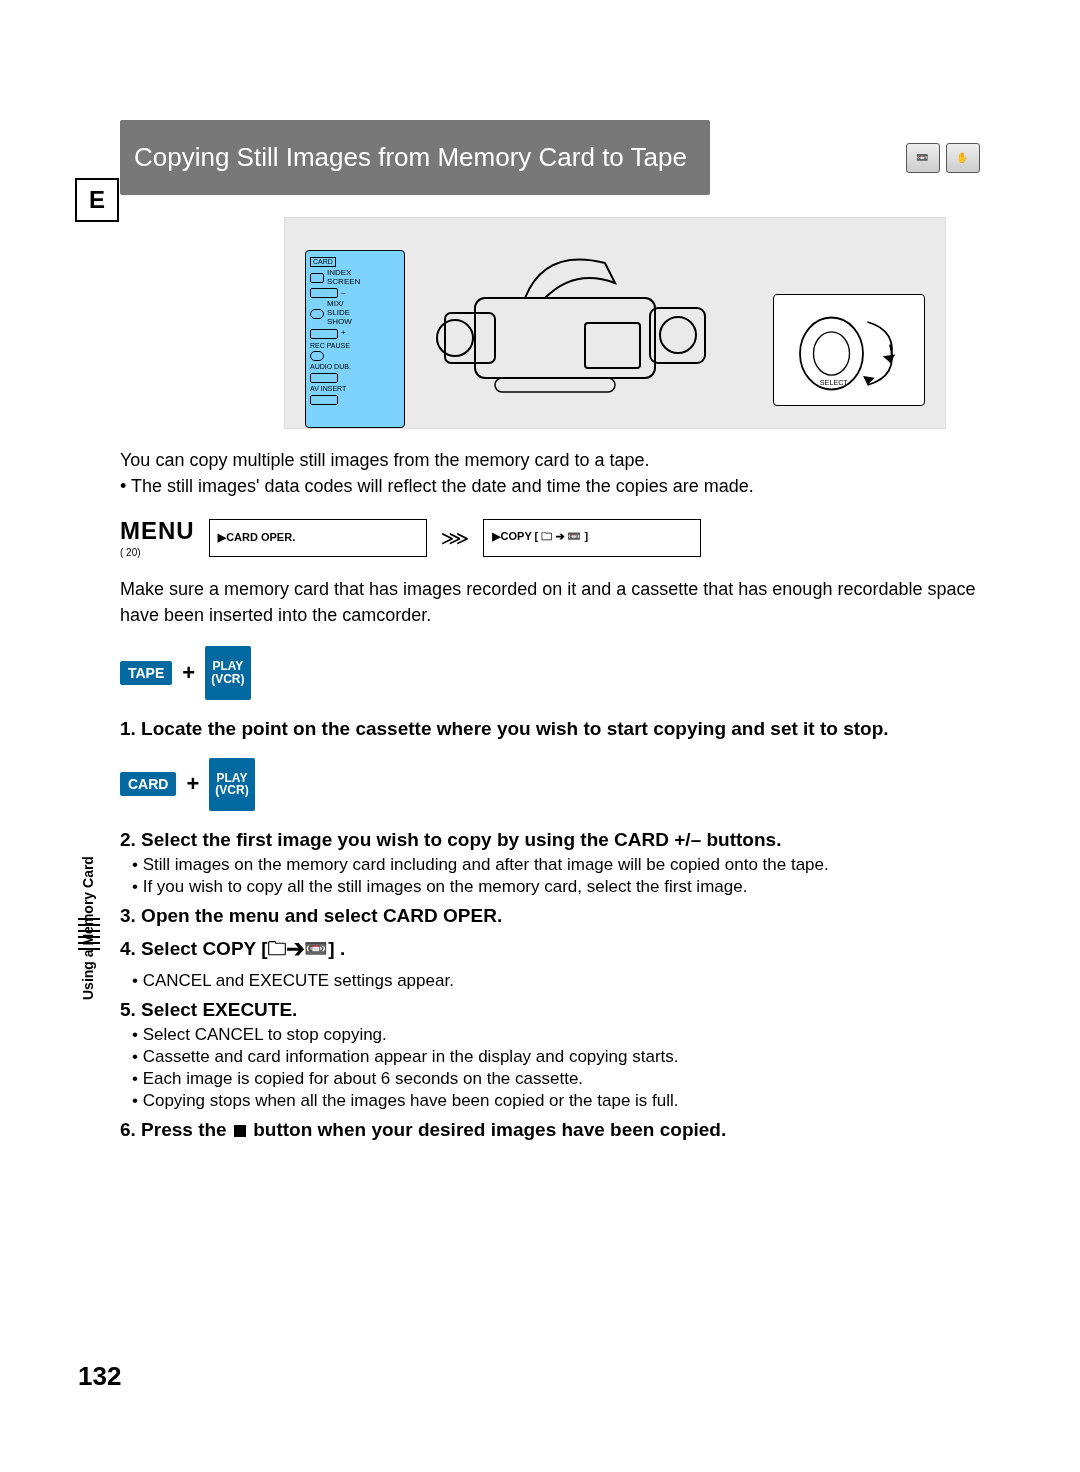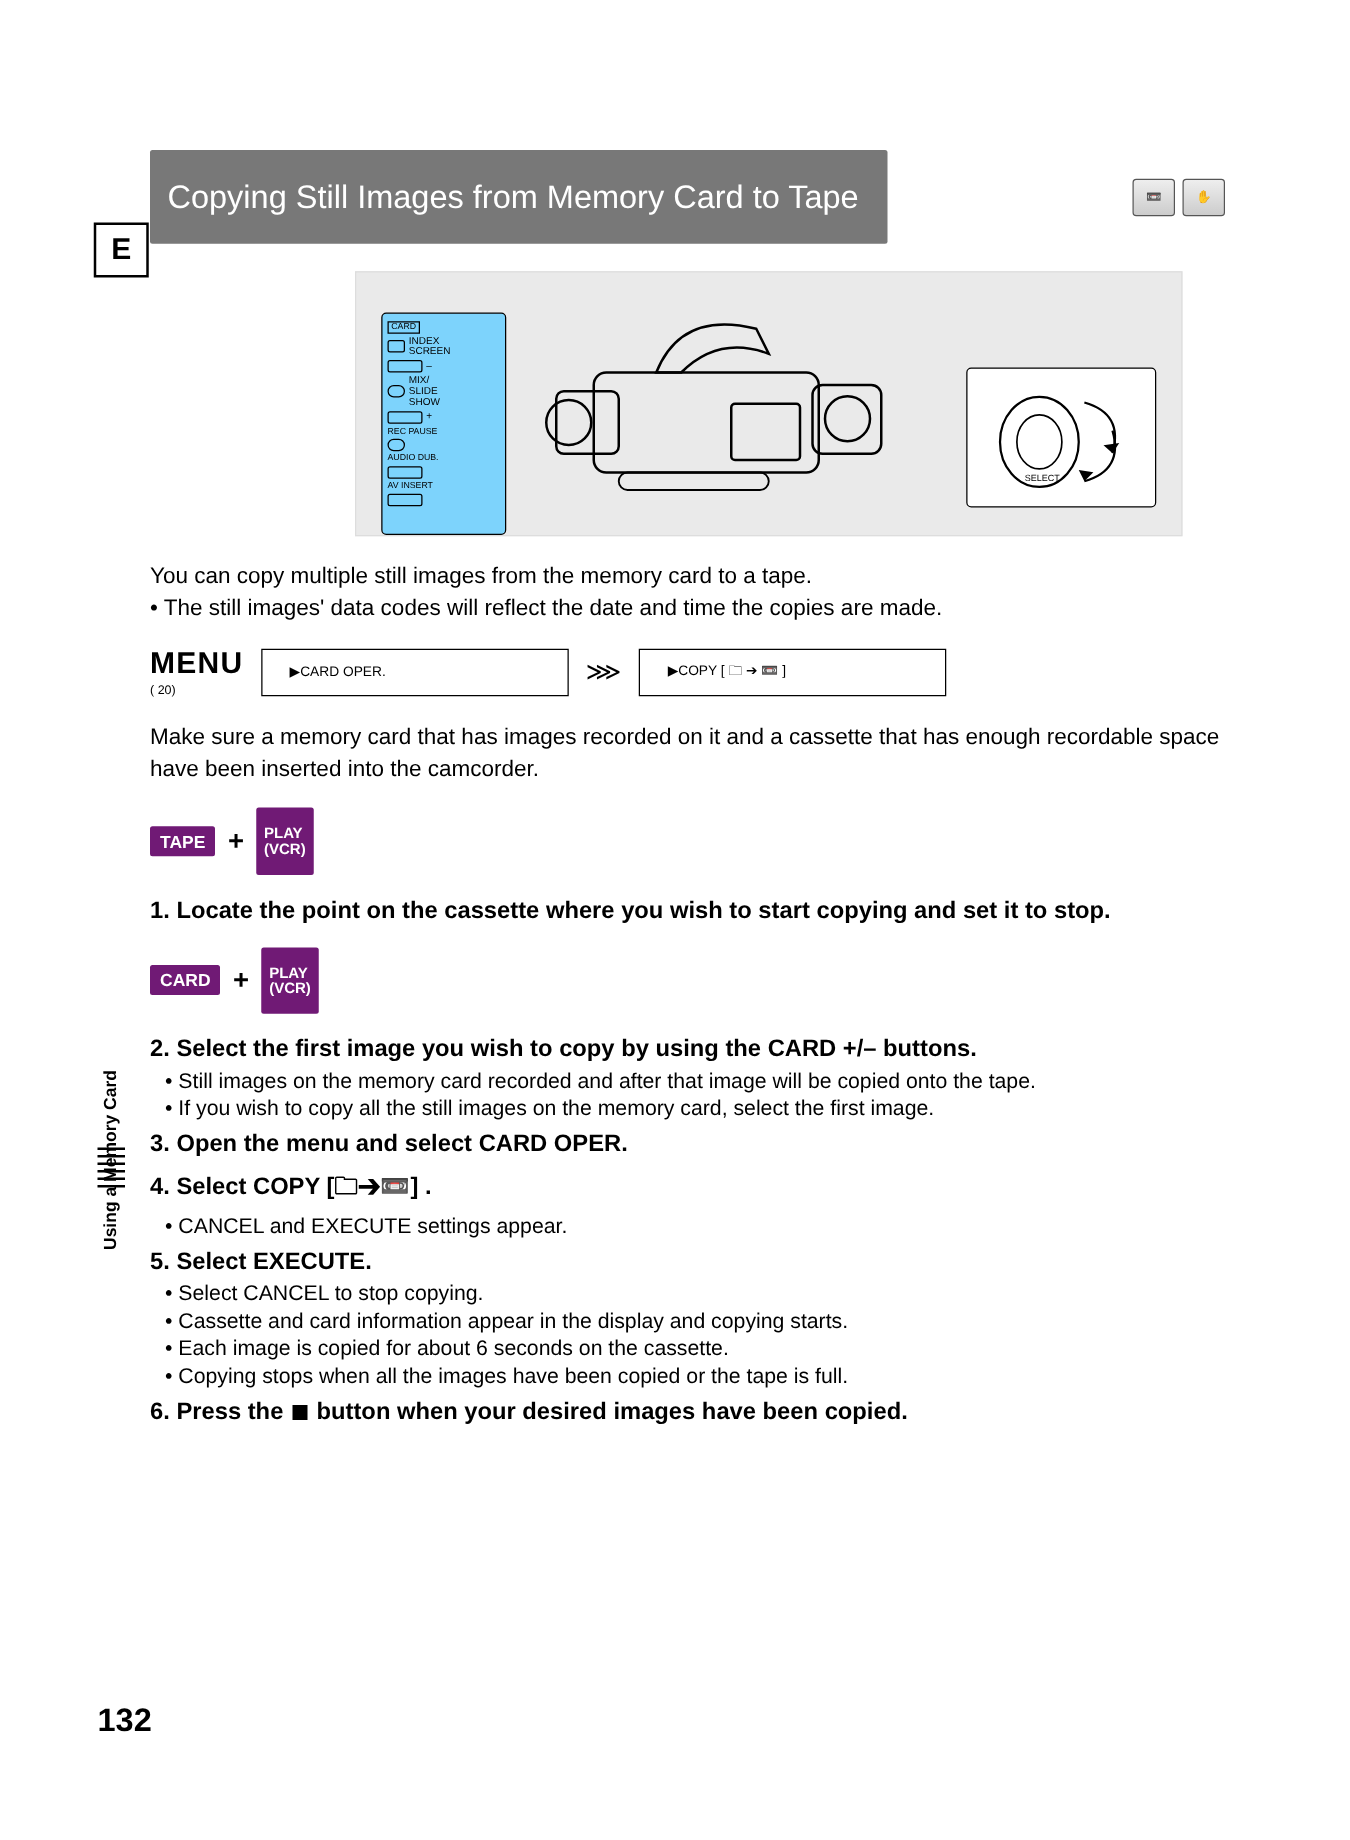--- a/index.html
+++ b/index.html
@@ -16,26 +16,26 @@
 .remote .btn.sq{width:12px}
 .remote .btn.dot{width:12px;border-radius:6px}
 .cam{position:absolute;left:150px;top:20px;width:300px;height:170px}
 .cam svg{width:100%;height:100%}
 .dial{position:absolute;right:20px;top:76px;width:150px;height:110px;border:1.5px solid #000;border-radius:4px;background:#fff;display:flex;align-items:flex-start;justify-content:center}
 .dial svg{width:90%;height:90%}
 .body-text{font-size:18px;line-height:1.45;margin:0 0 18px 0}
 .menu-row{display:flex;align-items:center;gap:14px;margin-bottom:18px}
 .menu-label{font-family:"Arial Black",Arial,sans-serif;font-weight:900;font-size:24px;letter-spacing:1px}
 .menu-ref{font-size:10px;margin-top:2px}
-.menu-box{border:1.5px solid #000;height:36px;display:flex;align-items:center;font-size:11px;font-weight:normal;padding:0 22px;gap:6px}
+.menu-box{border:1.5px solid #000;height:36px;display:flex;align-items:center;font-size:11px;font-weight:bold;padding:0 8px;gap:6px}
 .menu-box.first{width:200px}
 .menu-box.sec{width:200px}
 .menu-arrow{font-size:20px;align-self:center}
 .tag-row{display:flex;align-items:center;gap:10px;margin:18px 0}
-.tag{background:#701a75;color:#fff;font-weight:bold;font-size:14px;padding:4px 8px;border-radius:2px;}
+.tag{background:#0369a1;color:#fff;font-weight:bold;font-size:14px;padding:4px 8px;border-radius:2px;text-align:center}
 .tag.play{font-size:12px;line-height:1.05;padding:14px 6px}
 .plus{font-size:22px;font-weight:bold}
 .step{font-size:19px;margin:8px 0 4px 0;font-weight:bold}
 .sub{font-size:17px;margin:0 0 2px 26px;text-indent:-14px}
 .sub:before{content:"• "}
 .side-lines{position:absolute;left:78px;top:914px;width:22px}
 .side-lines div{height:2px;background:#000;margin:4px 0}
 .side-label{position:absolute;left:80px;top:1000px;font-size:14px;font-weight:bold;transform:rotate(-90deg);transform-origin:left top;white-space:nowrap}
 .page-num{position:absolute;left:78px;bottom:80px;font-size:26px;font-weight:bold}
 .stop-icon{display:inline-block;width:12px;height:12px;background:#000;vertical-align:middle;margin:0 2px}
@@ -140,21 +140,21 @@
 
   <p class="step">1. Locate the point on the cassette where you wish to start copying and set it to stop.</p>
 
   <div class="tag-row">
     <span class="tag">CARD</span>
     <span class="plus">+</span>
     <span class="tag play"><span>PLAY</span><br><span>(VCR)</span></span>
   </div>
 
   <p class="step">2. Select the first image you wish to copy by using the CARD +/– buttons.</p>
-  <p class="sub">Still images on the memory card recorded and after that image will be copied onto the tape.</p>
+  <p class="sub">Still images on the memory card including and after that image will be copied onto the tape.</p>
   <p class="sub">If you wish to copy all the still images on the memory card, select the first image.</p>
 
   <p class="step">3. Open the menu and select CARD OPER.</p>
 
   <p class="step">4. Select COPY   [🗀➔📼] .</p>
   <p class="sub">CANCEL and EXECUTE settings appear.</p>
 
   <p class="step">5. Select EXECUTE.</p>
   <p class="sub">Select CANCEL to stop copying.</p>
   <p class="sub">Cassette and card information appear in the display and copying starts.</p>

